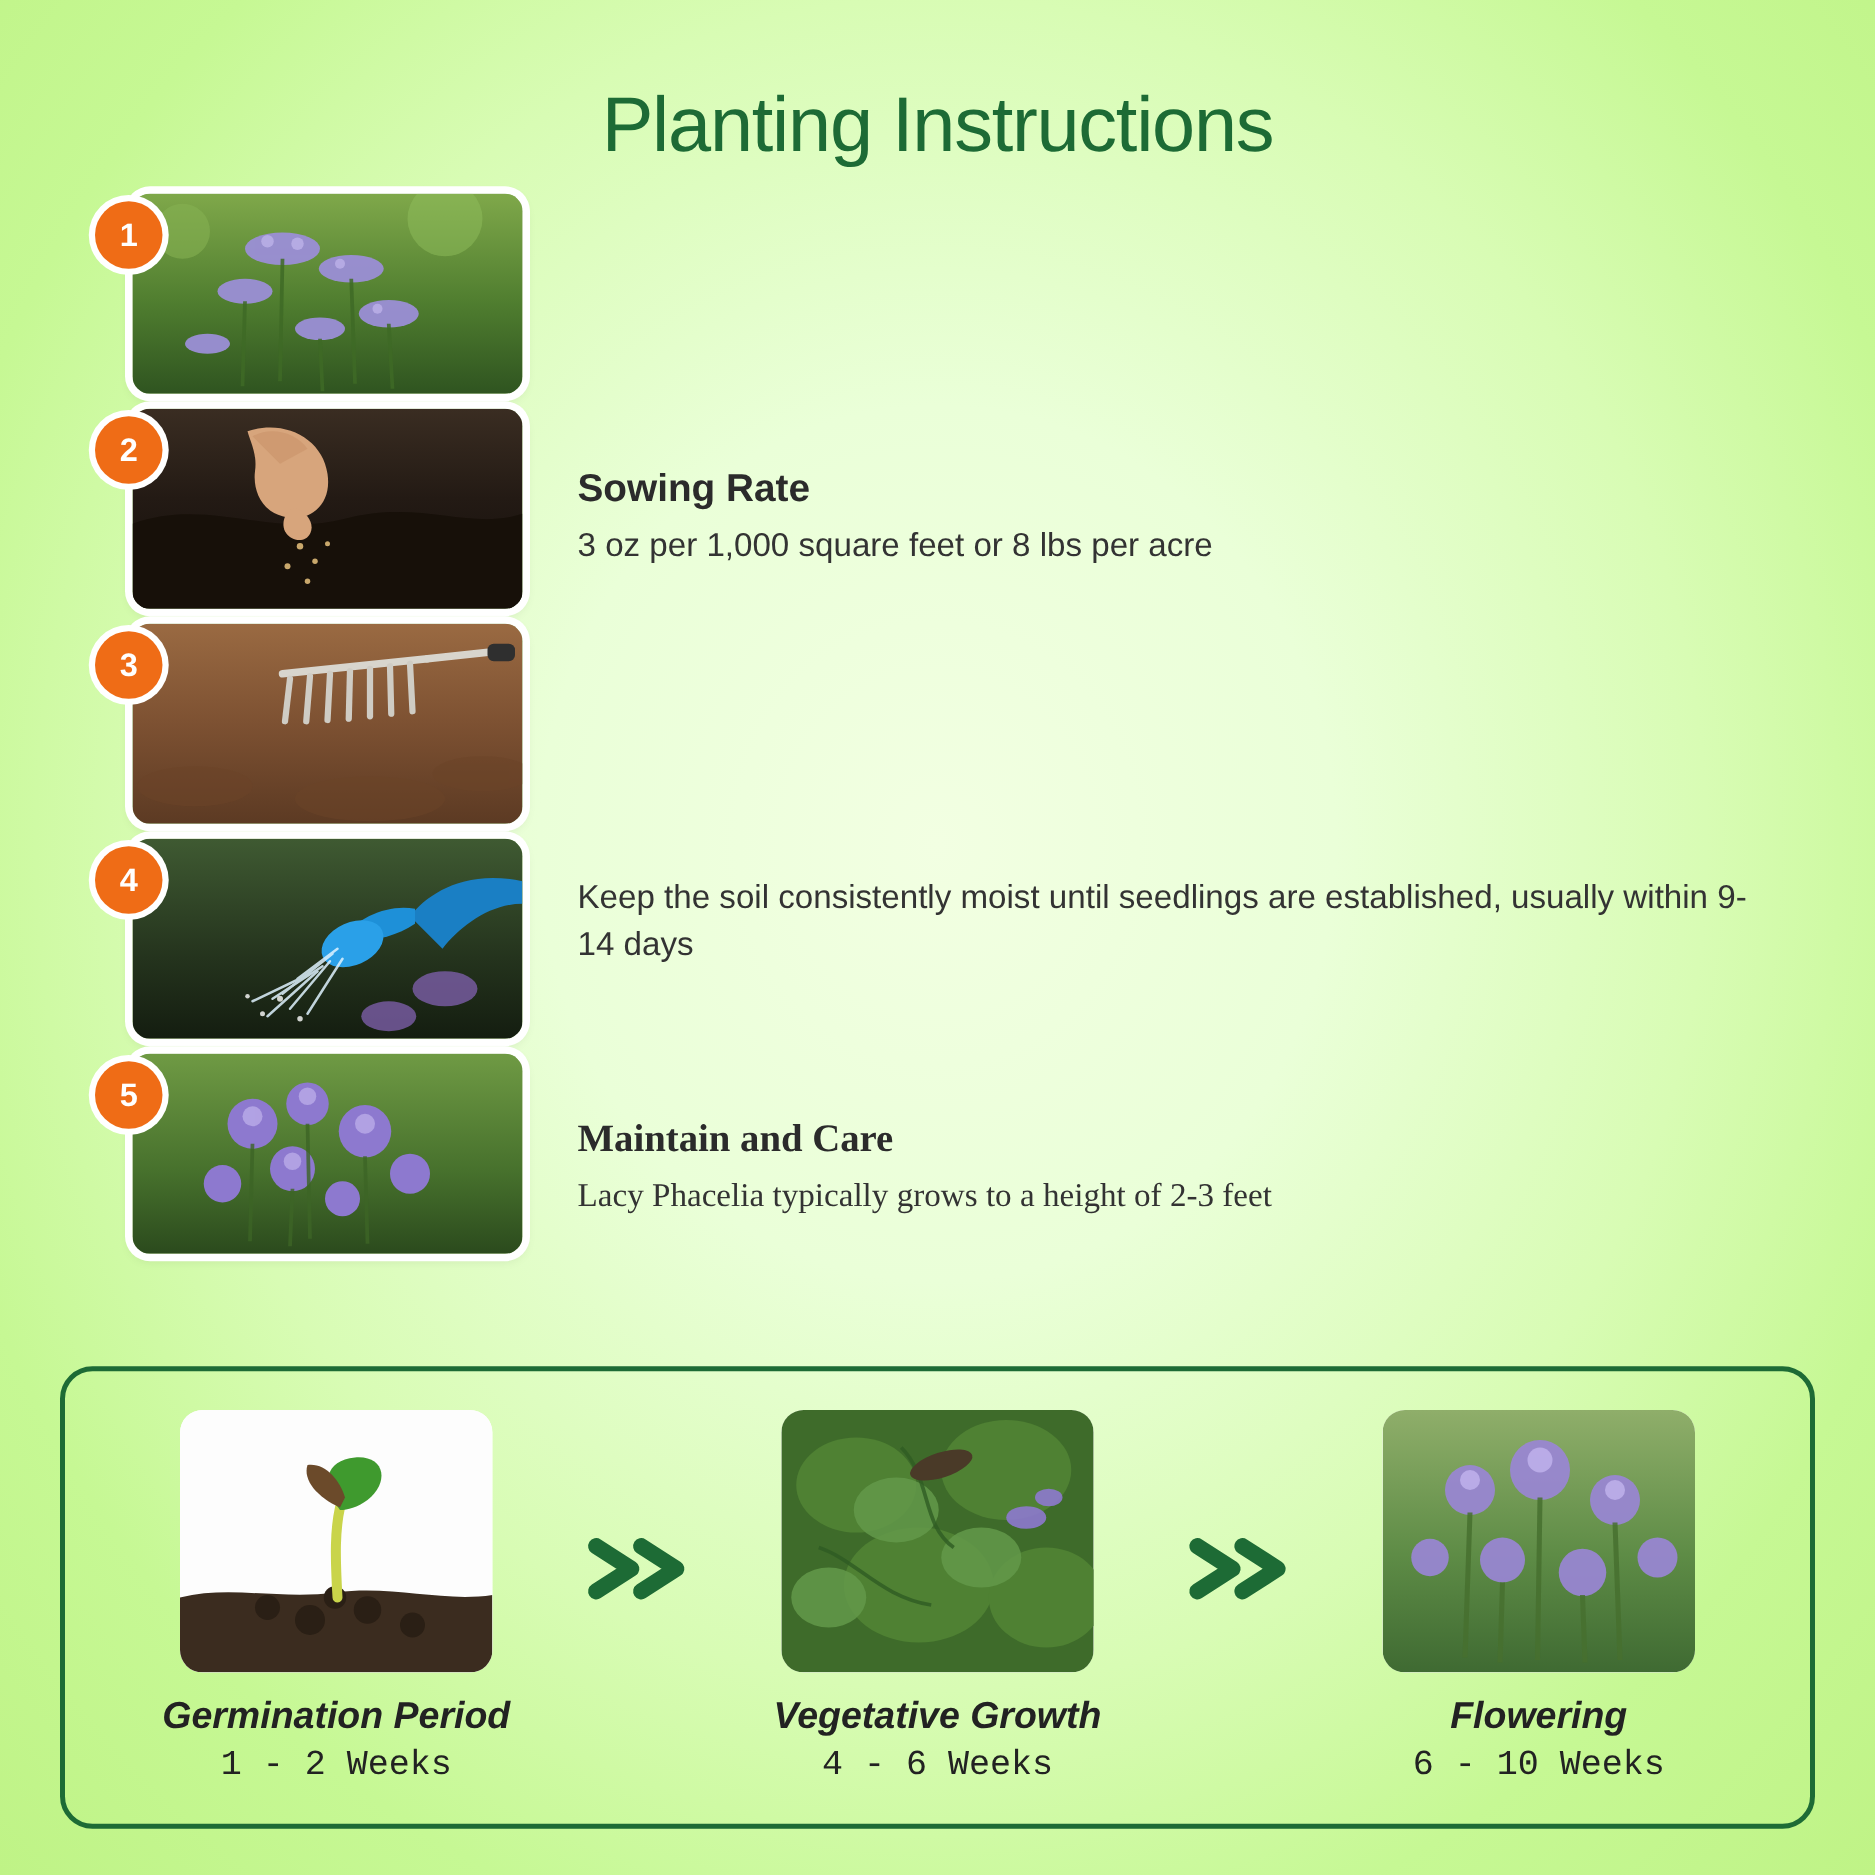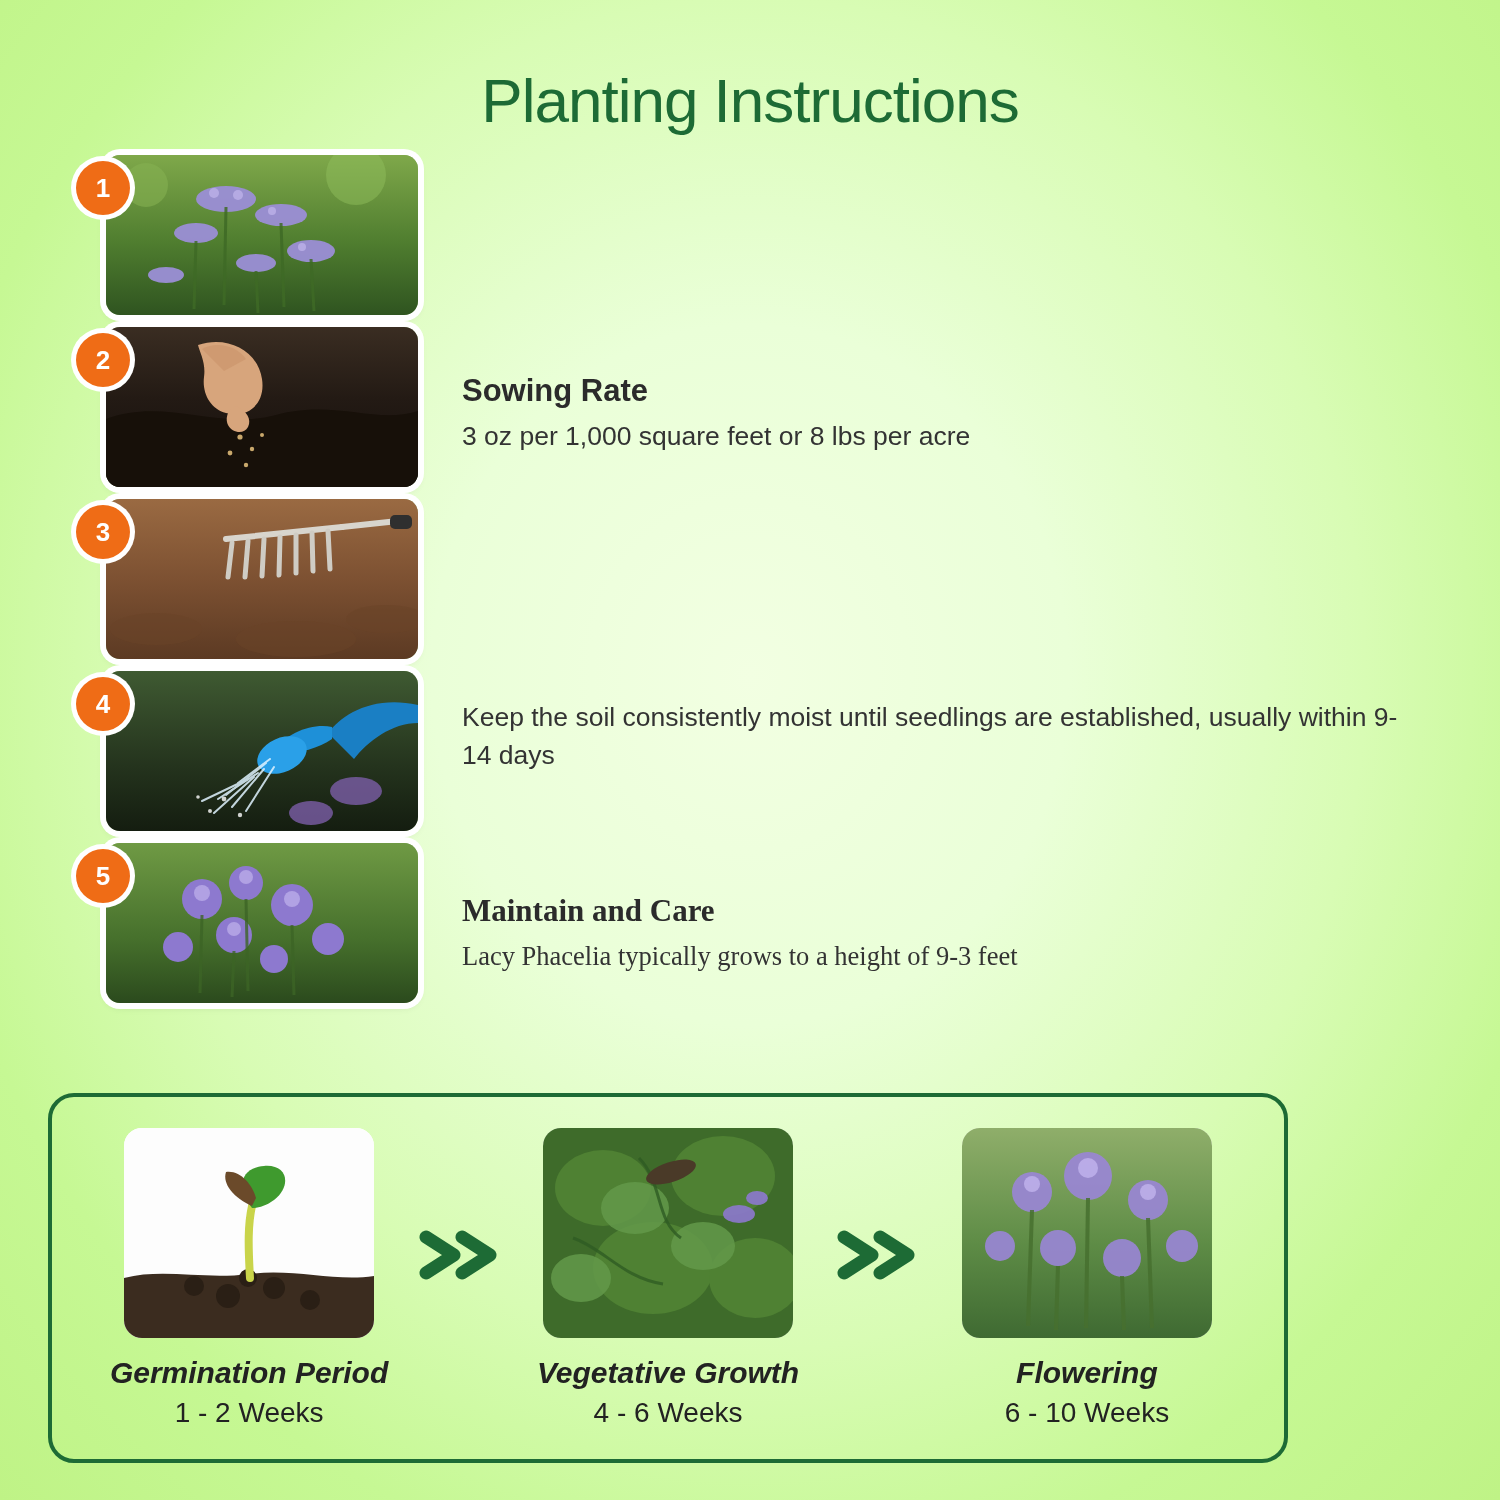--- a/index.html
+++ b/index.html
@@ -110,29 +110,29 @@
   .step.s2 .thumb-wrap { height: 172px; }
   .step.s3 .thumb-wrap { height: 172px; }
   .step.s4 .thumb-wrap { height: 172px; }
   .step.s5 .thumb-wrap { height: 160px; }
 
   
   .timeline {
     position: absolute;
     left: 48px;
     top: 1093px;
-    width: 1240px;
+    width: 1404px;
     height: 370px;
     box-sizing: border-box;
     border: 4px solid #1d6b35;
     border-radius: 26px;
     display: flex;
     align-items: center;
     justify-content: space-between;
-    padding: 0 40px;
+    padding: 0 52px;
   }
   .tl-stage {
     width: 330px;
     display: flex;
     flex-direction: column;
     align-items: center;
   }
   .tl-img {
     width: 250px;
     height: 210px;
@@ -147,20 +147,21 @@
     font-weight: bold;
     font-style: italic;
     color: #222222;
     text-align: center;
   }
   .tl-dur {
     margin-top: 7px;
     font-size: 28px;
     color: #222222;
     text-align: center;
+    font-family: Liberation Mono, monospace;
   }
   .tl-arrow {
     width: 110px;
     display: flex;
     align-items: center;
     justify-content: center;
     padding-bottom: 46px;
   }
   .tl-arrow svg { display: block; }
 </style>
@@ -363,21 +364,21 @@
               <path d="M96 72 L94 150"></path>
                 <path d="M140 56 L142 148"></path>
               <path d="M186 82 L188 152"></path>
                 <path d="M128 108 L126 154"></path>
             </g>
           </svg>
         </div>
       </div>
       <div class="step-text">
         <div class="step-title">Maintain and Care</div>
-        <div class="step-body">Lacy Phacelia typically grows to a height of 9-3 feet</div>
+        <div class="step-body">Lacy Phacelia typically grows to a height of 2-3 feet</div>
       </div>
     </div>
 
   </div>
 
   <div class="timeline">
 
     <div class="tl-stage">
       <div class="tl-img">
         <svg viewBox="0 0 250 210" preserveAspectRatio="none">

